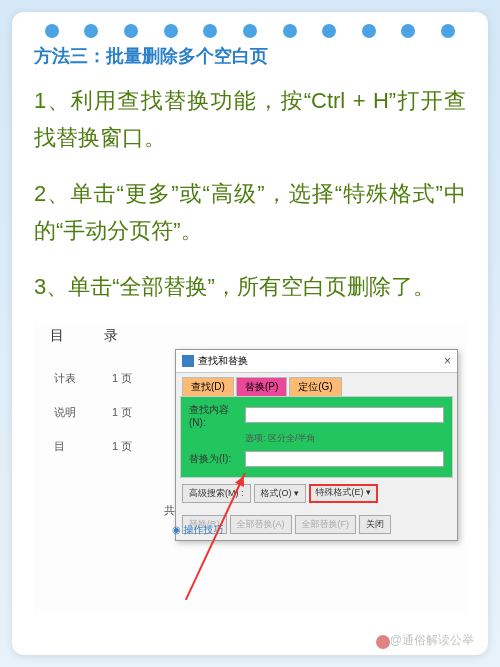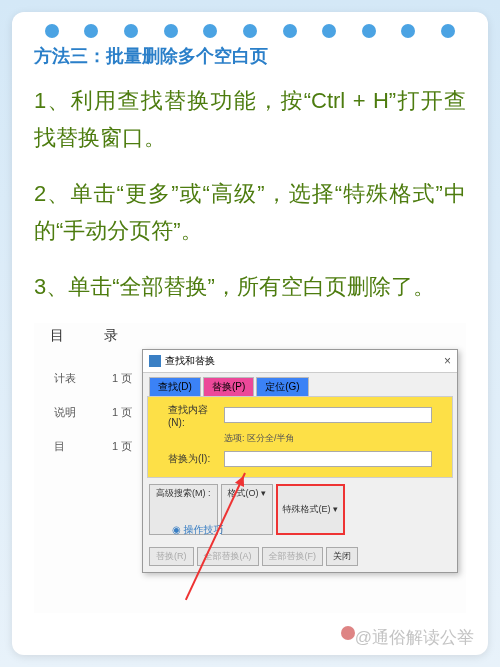--- a/index.html
+++ b/index.html
@@ -8,40 +8,40 @@
 .holes{position:absolute;top:12px;left:0;right:0;display:flex;justify-content:space-around;padding:0 20px}
 .hole{width:14px;height:14px;border-radius:50%;background:#4ba3e3}
 .title{color:#2a7fc9;font-size:18px;font-weight:bold;margin-bottom:14px}
 .para{font-size:22px;color:#4d7c0f;line-height:1.7;margin-bottom:18px;text-align:justify}
 .shot{position:relative;height:290px;background:#fdfdfd;margin-top:6px}
 .toc-title{position:absolute;left:16px;top:4px;font-size:14px;letter-spacing:18px;color:#333}
 .toc-row{position:absolute;left:20px;font-size:11px;color:#555;display:flex;gap:30px}
 .toc-row .lbl{width:28px}
 .toc1{top:48px}.toc2{top:82px}.toc3{top:116px}
 .total{position:absolute;left:130px;top:180px;font-size:11px;color:#555}
-.dialog{position:absolute;right:8px;top:26px;width:316px;background:#f0f0f0;border:1px solid #999;box-shadow:2px 2px 6px rgba(0,0,0,0.25);font-size:10px}
+.dialog{position:absolute;right:8px;top:26px;width:283px;background:#f0f0f0;border:1px solid #999;box-shadow:2px 2px 6px rgba(0,0,0,0.25);font-size:10px}
 .dlg-title{background:#fff;border-bottom:1px solid #ccc;padding:4px 6px;display:flex;align-items:center;gap:4px}
 .dlg-icon{width:12px;height:12px;background:#3a7fc4}
 .dlg-close{margin-left:auto;font-size:12px;color:#555}
 .tabs{display:flex;gap:2px;padding:4px 6px 0;background:#f0f0f0;font-size:10px}
-.tab{padding:2px 8px;background:#3b82f6;border:1px solid #bbb;border-bottom:none}
+.tab{padding:2px 8px;background:#fdba74;border:1px solid #bbb;border-bottom:none}
 .tab.active{background:#ec4899}
-.dlg-body{background:#fde047;padding:6px 20px;border:1px solid #ccc;margin:0 4px}
+.dlg-body{background:#22c55e;padding:6px 8px;border:1px solid #ccc;margin:0 4px}
 .field{display:flex;align-items:center;margin-bottom:4px;gap:4px}
 .field label{width:52px;color:#333}
 .field input{flex:1;border:1px solid #aaa;height:16px;padding:0 2px;font-size:10px}
 .opts{font-size:9px;color:#555;margin:2px 0 6px 56px}
 .btns{display:flex;gap:3px;padding:6px;flex-wrap:wrap}
 .btn{background:#e8e8e8;border:1px solid #aaa;padding:2px 6px;font-size:9px;color:#333}
-.btn.hl{border:2px solid #e33;padding:17px 5px}
+.btn.hl{border:2px solid #e33;padding:0 5px}
 .btn.disabled{color:#aaa}
 .arrow{position:absolute;left:210px;top:150px;width:2px;height:140px;background:#e33;transform:rotate(25deg);transform-origin:top}
 .arrow::before{content:"";position:absolute;top:-2px;left:-4px;border:5px solid transparent;border-bottom:10px solid #e33}
 .tip{position:absolute;left:138px;top:200px;font-size:10px;color:#3a7fc4}
-.wm{position:absolute;bottom:6px;right:14px;color:rgba(180,180,180,0.8);font-size:17px;display:flex;align-items:flex-start;}
+.wm{position:absolute;bottom:6px;right:14px;color:rgba(180,180,180,0.8);font-size:12px;display:flex;align-items:flex-end;}
 .wm-icon{width:14px;height:14px;border-radius:50%;background:rgba(200,50,50,0.6)}
 </style>
 </head>
 <body>
 
 <div class="paper">
   <div class="holes">
     <div class="hole"></div>
       <div class="hole"></div>
       <div class="hole"></div>

